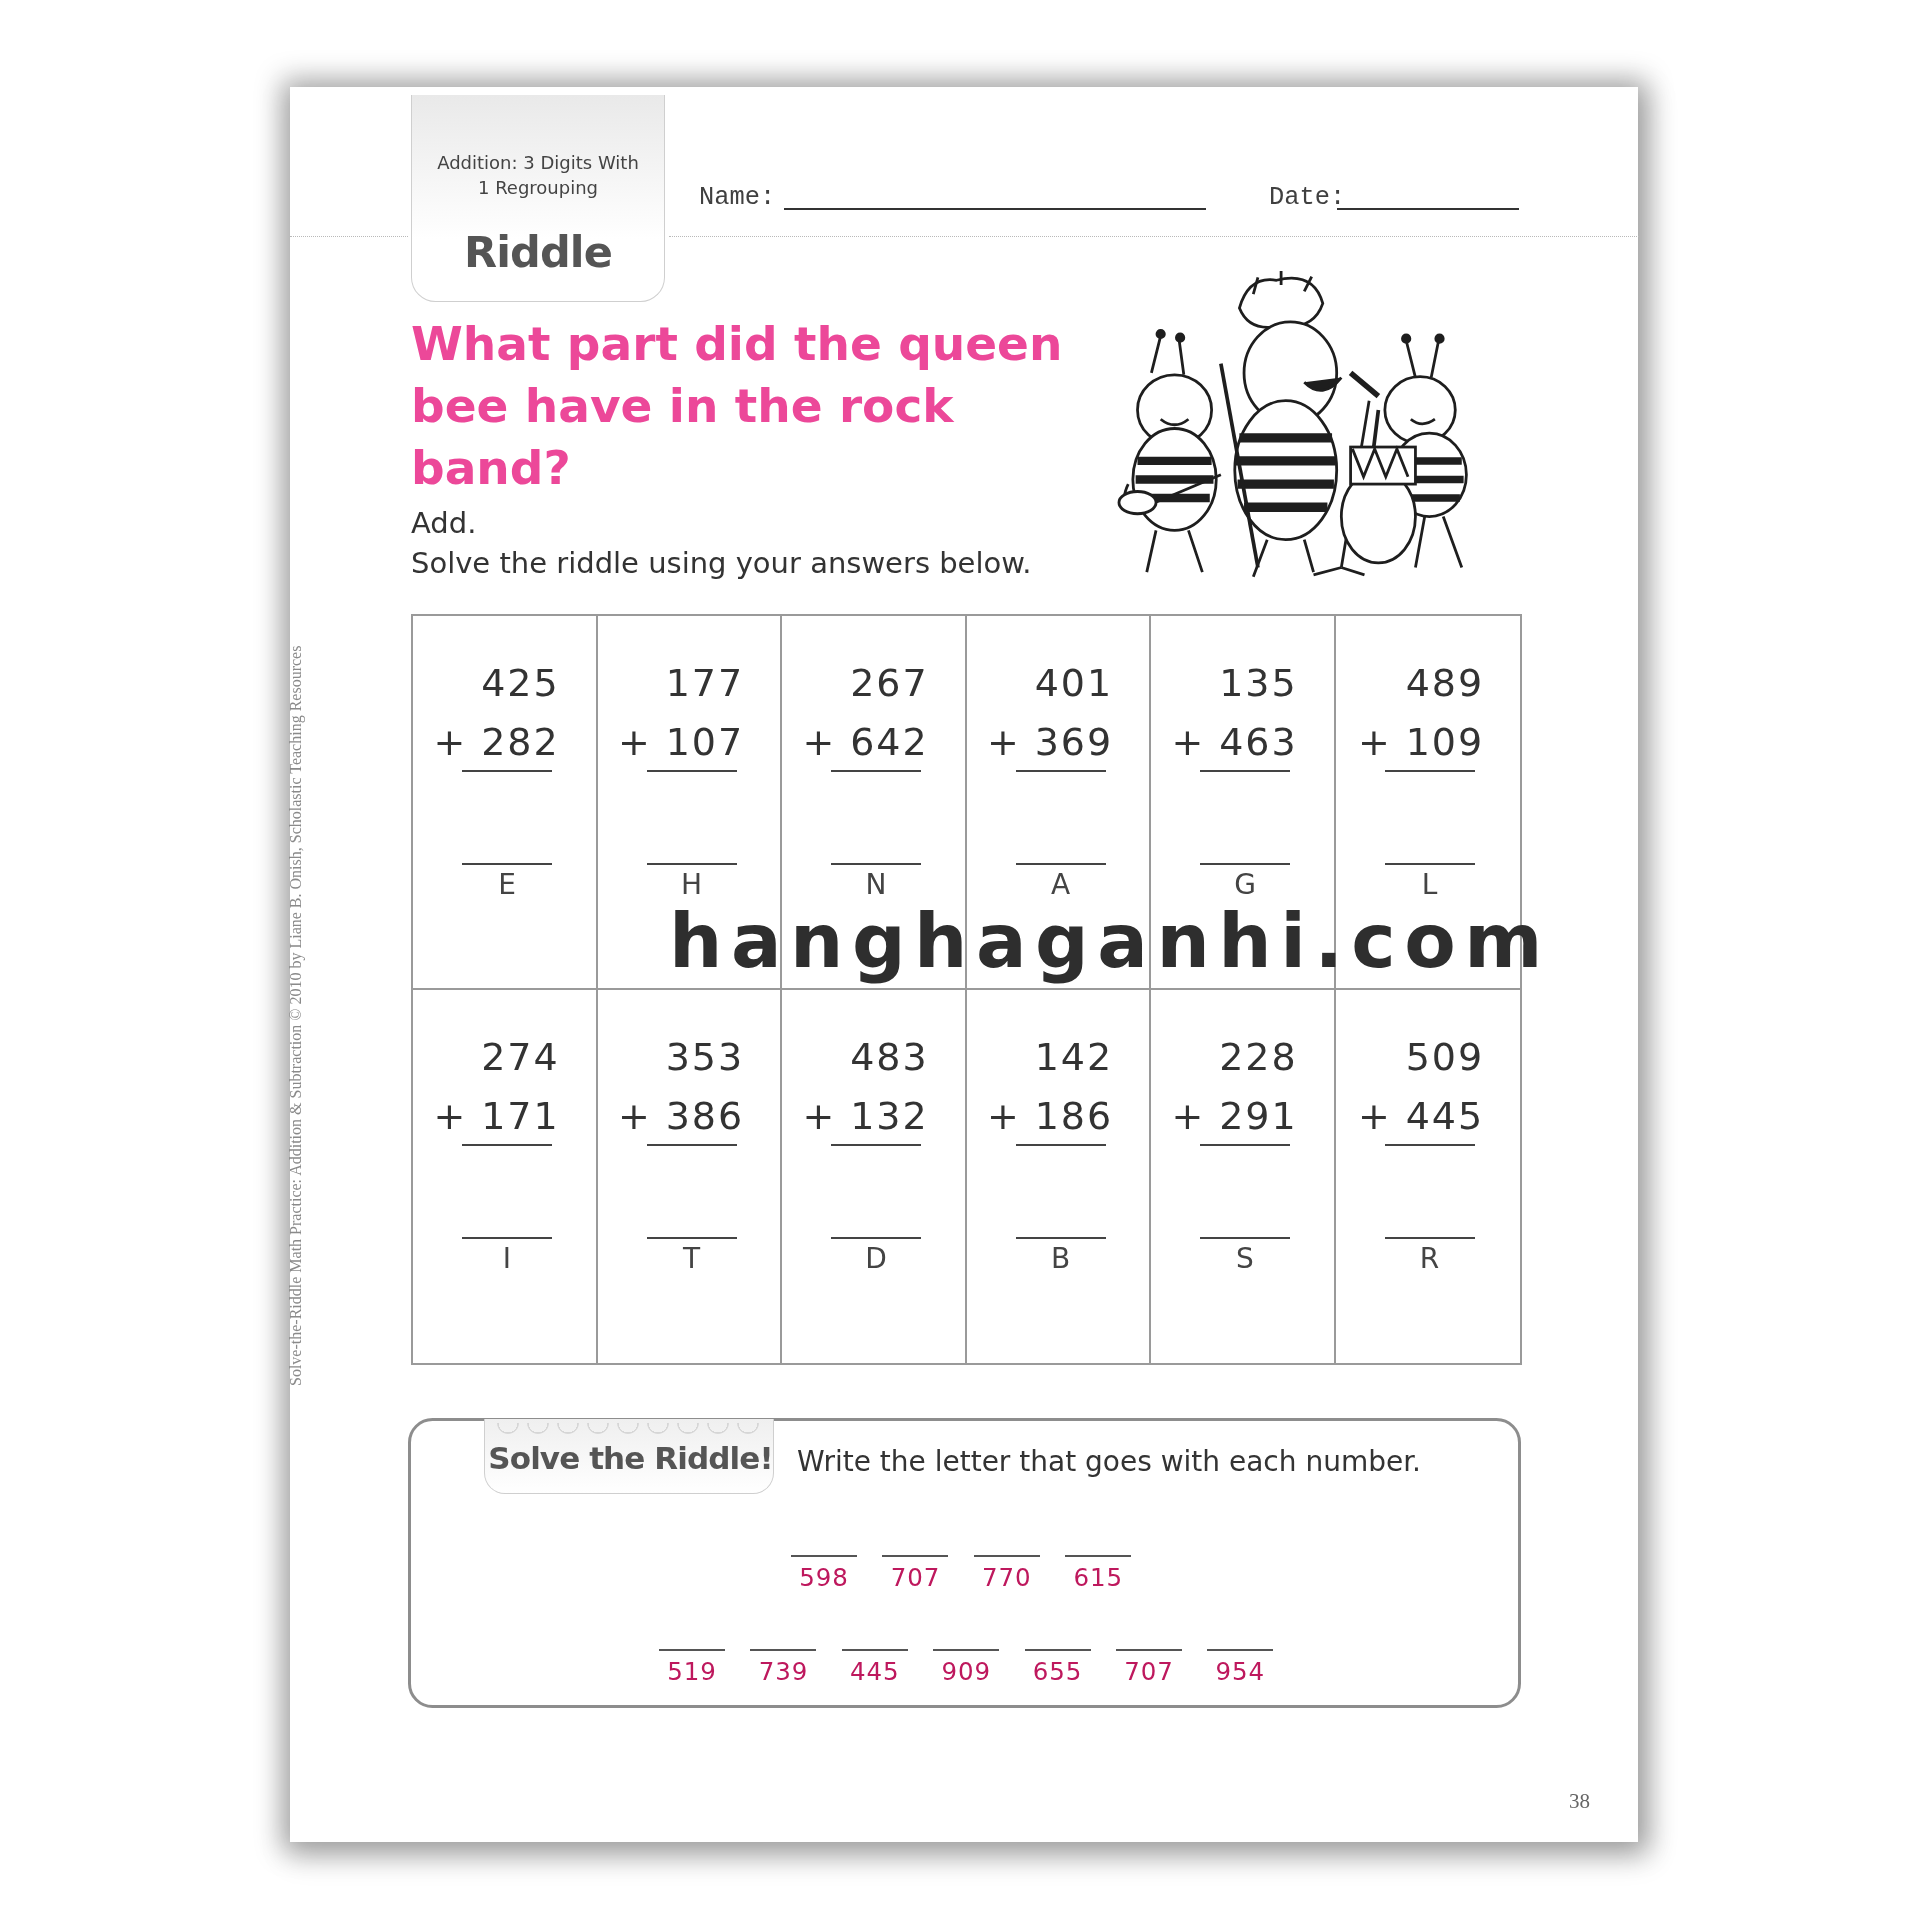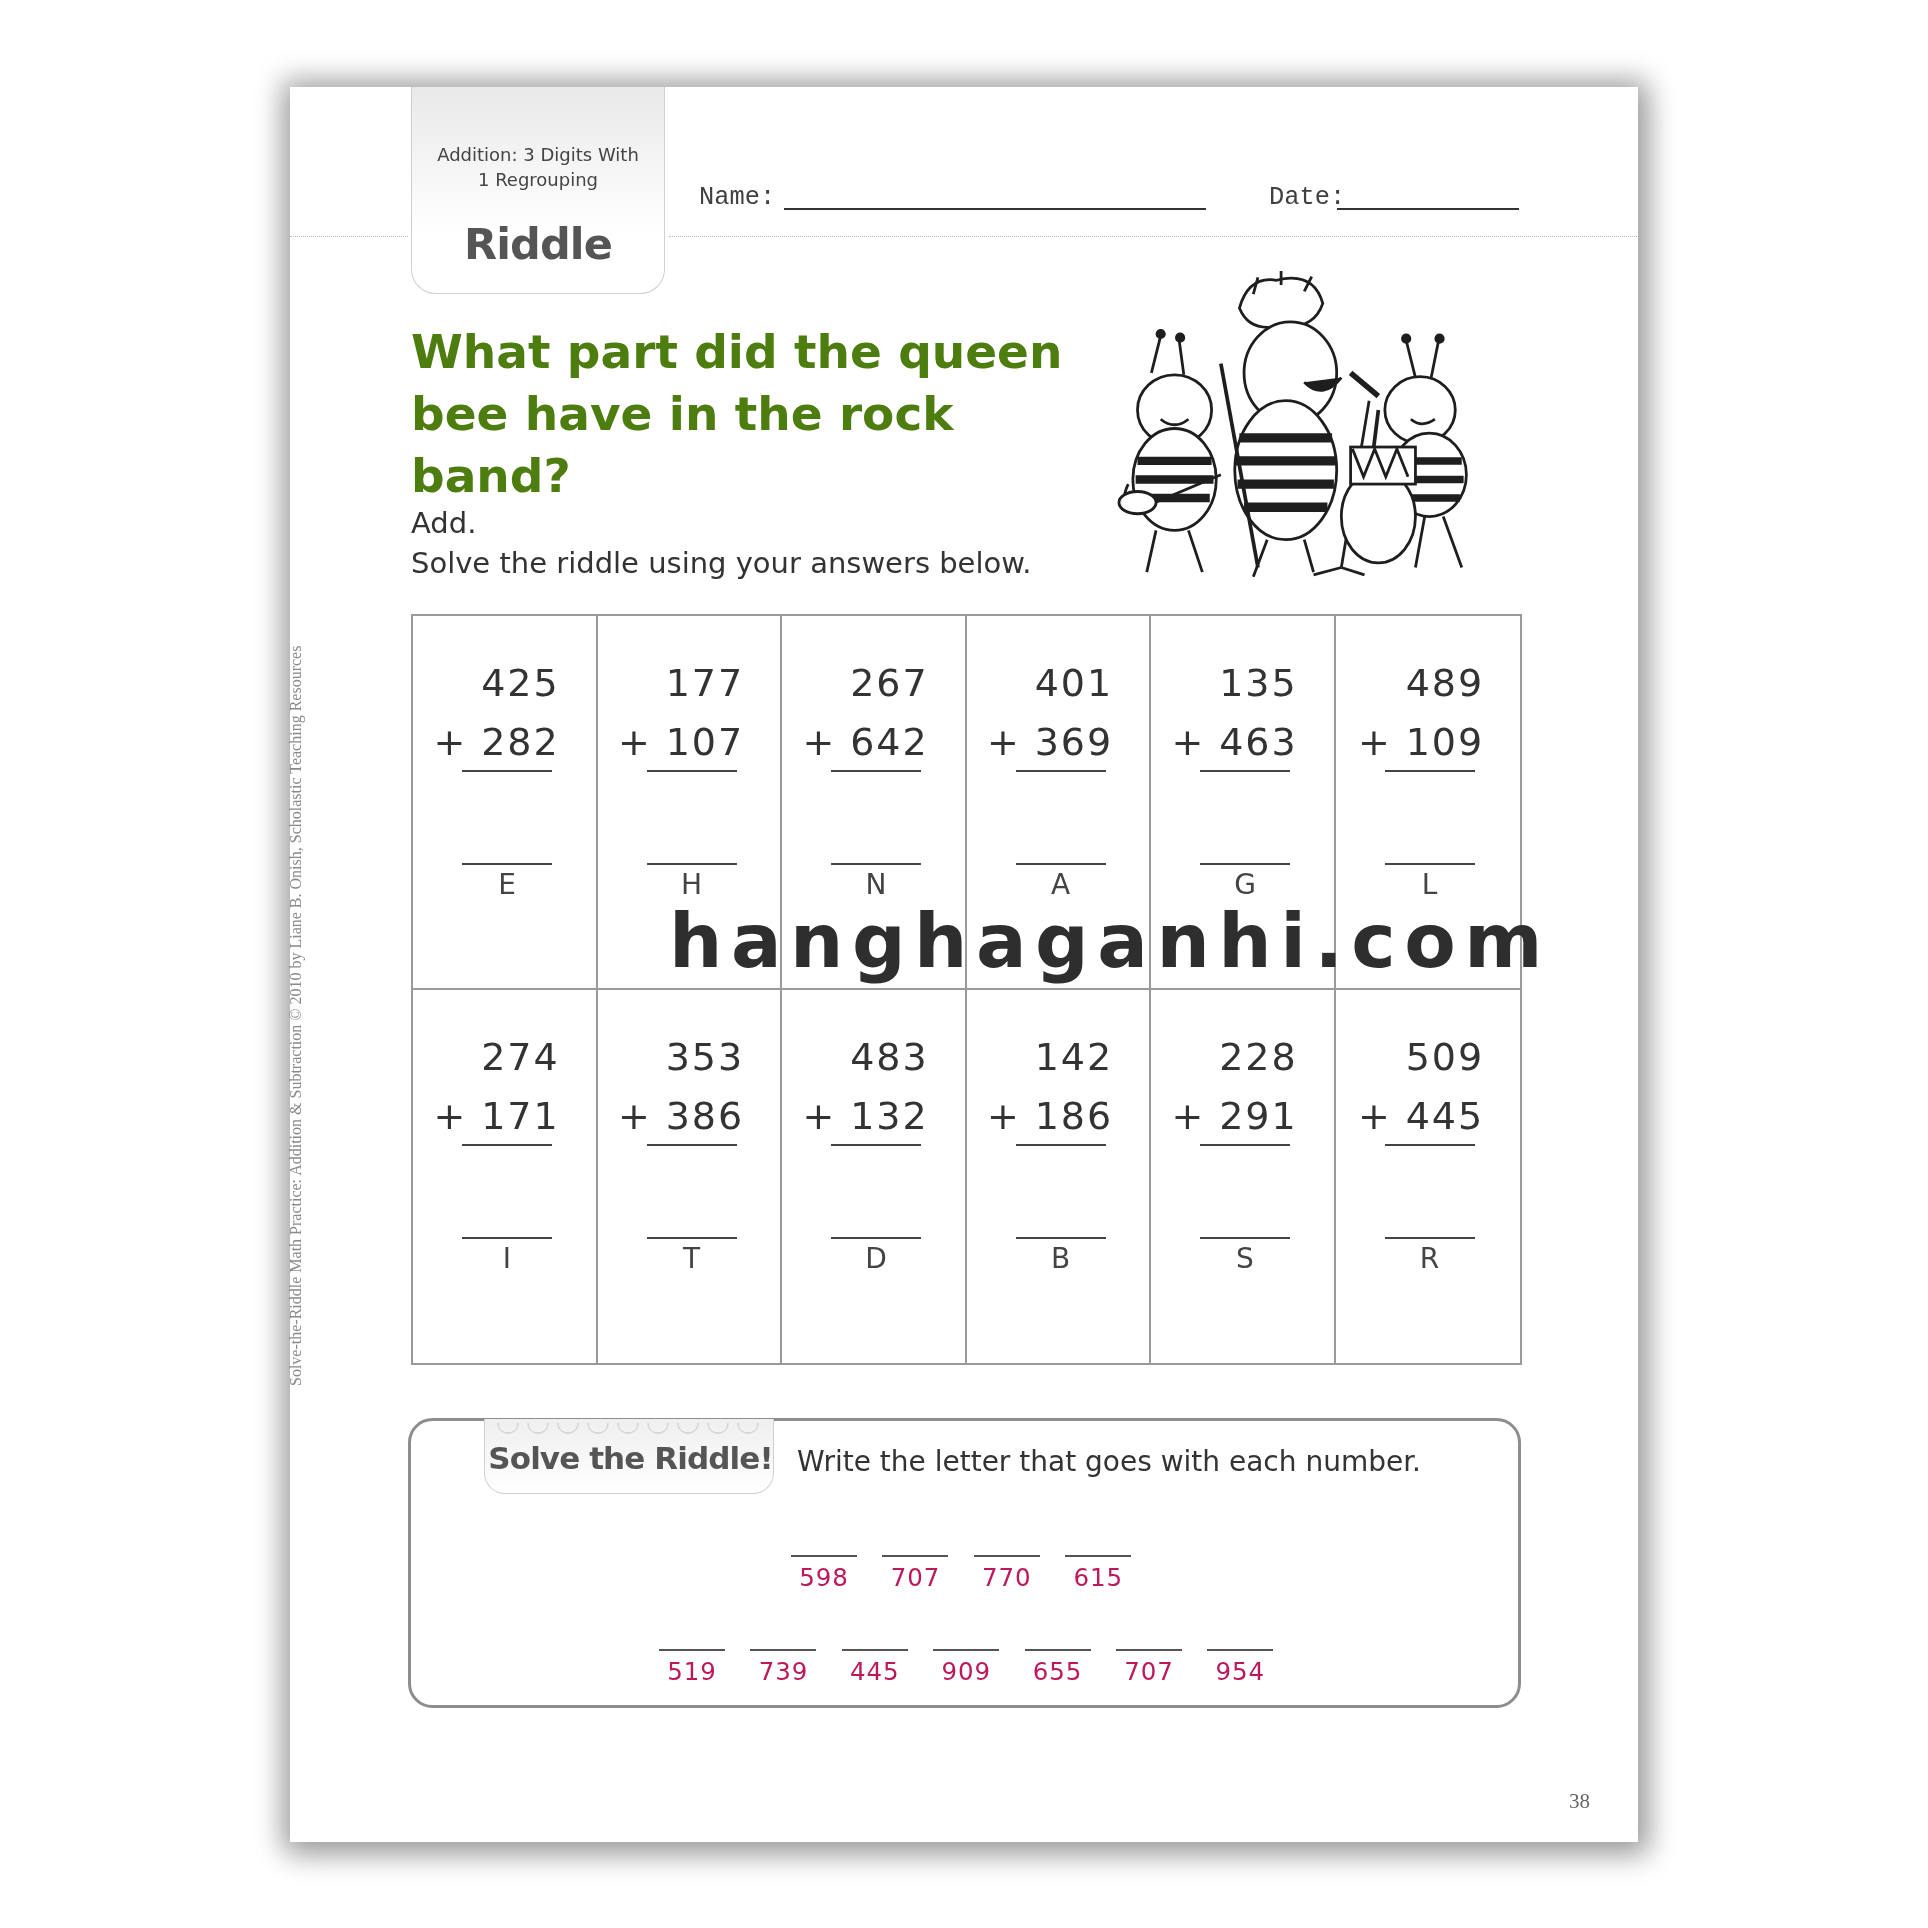--- a/index.html
+++ b/index.html
@@ -1,26 +1,26 @@
 <!DOCTYPE html>
 <html style="font-size:15px"><head>
 <meta charset="utf-8">
 <style>
   html,body{margin:0;padding:0;}
   body{width:1928px;height:1928px;background:#ffffff;position:relative;overflow:hidden;font-family:"DejaVu Sans",sans-serif;color:#333;}
   .page{position:absolute;left:290px;top:87px;width:1348px;height:1755px;background:#fff;
         box-shadow:0 0 26px 9.4px rgba(0,0,0,0.28), 5.6px 9.4px 28px 5.6px rgba(0,0,0,0.18);}
   .dotline{position:absolute;top:149px;height:0;border-top:1.9px dotted #b9b9b9;}
-  .topic-tab{position:absolute;left:121px;top:0;width:254px;height:207px;border:1.9px solid #cfcfcf;border-top:none;
+  .topic-tab{position:absolute;left:121px;top:8px;width:254px;height:207px;border:1.9px solid #cfcfcf;border-top:none;
         border-radius:0 0 24.5px 24.5px;background:linear-gradient(#e9e9e9 0%,#f7f7f7 45%,#fff 70%);box-sizing:border-box;}
   .topic-sub{position:absolute;left:0;right:0;top:56px;text-align:center;font-size:18px;line-height:24.5px;color:#444;}
   .topic-title{position:absolute;left:0;right:0;top:132px;text-align:center;font-size:43px;font-weight:bold;color:#555;letter-spacing:-0.9px;}
   .fieldlabel{position:absolute;top:96px;font-size:25.4px;color:#404040;font-family:Liberation Mono, monospace;}
   .fieldline{position:absolute;top:121px;height:0;border-top:2.8px solid #333;}
-  .question{position:absolute;left:121px;top:226px;width:678px;font-size:47px;line-height:62px;font-weight:bold;color:#4d7c0f;margin-top:8px;}
+  .question{position:absolute;left:121px;top:226px;width:678px;font-size:47px;line-height:62px;font-weight:bold;color:#ec4899;}
   .instr{position:absolute;left:121px;font-size:29px;color:#333;margin-top:42px;}
   .illustration{position:absolute;left:819px;top:184px;width:372px;height:315px;}
   .grid{position:absolute;left:121px;top:527px;width:1111px;height:751px;border:2.8px solid #9a9a9a;box-sizing:border-box;
         display:grid;grid-template-columns:repeat(6,1fr);grid-template-rows:1fr 1fr;}
   .cell{position:relative;border-right:2.8px solid #9a9a9a;border-bottom:2.8px solid #9a9a9a;padding-left:32px;}
   .cell:nth-child(6n){border-right:none;}
   .cell:nth-child(n+7){border-bottom:none;}
   .num{position:absolute;right:36px;font-size:38px;color:#333;letter-spacing:1.9px;text-align:right;}
   .num.top{top:45px;}
   .num.add{top:104px;}

